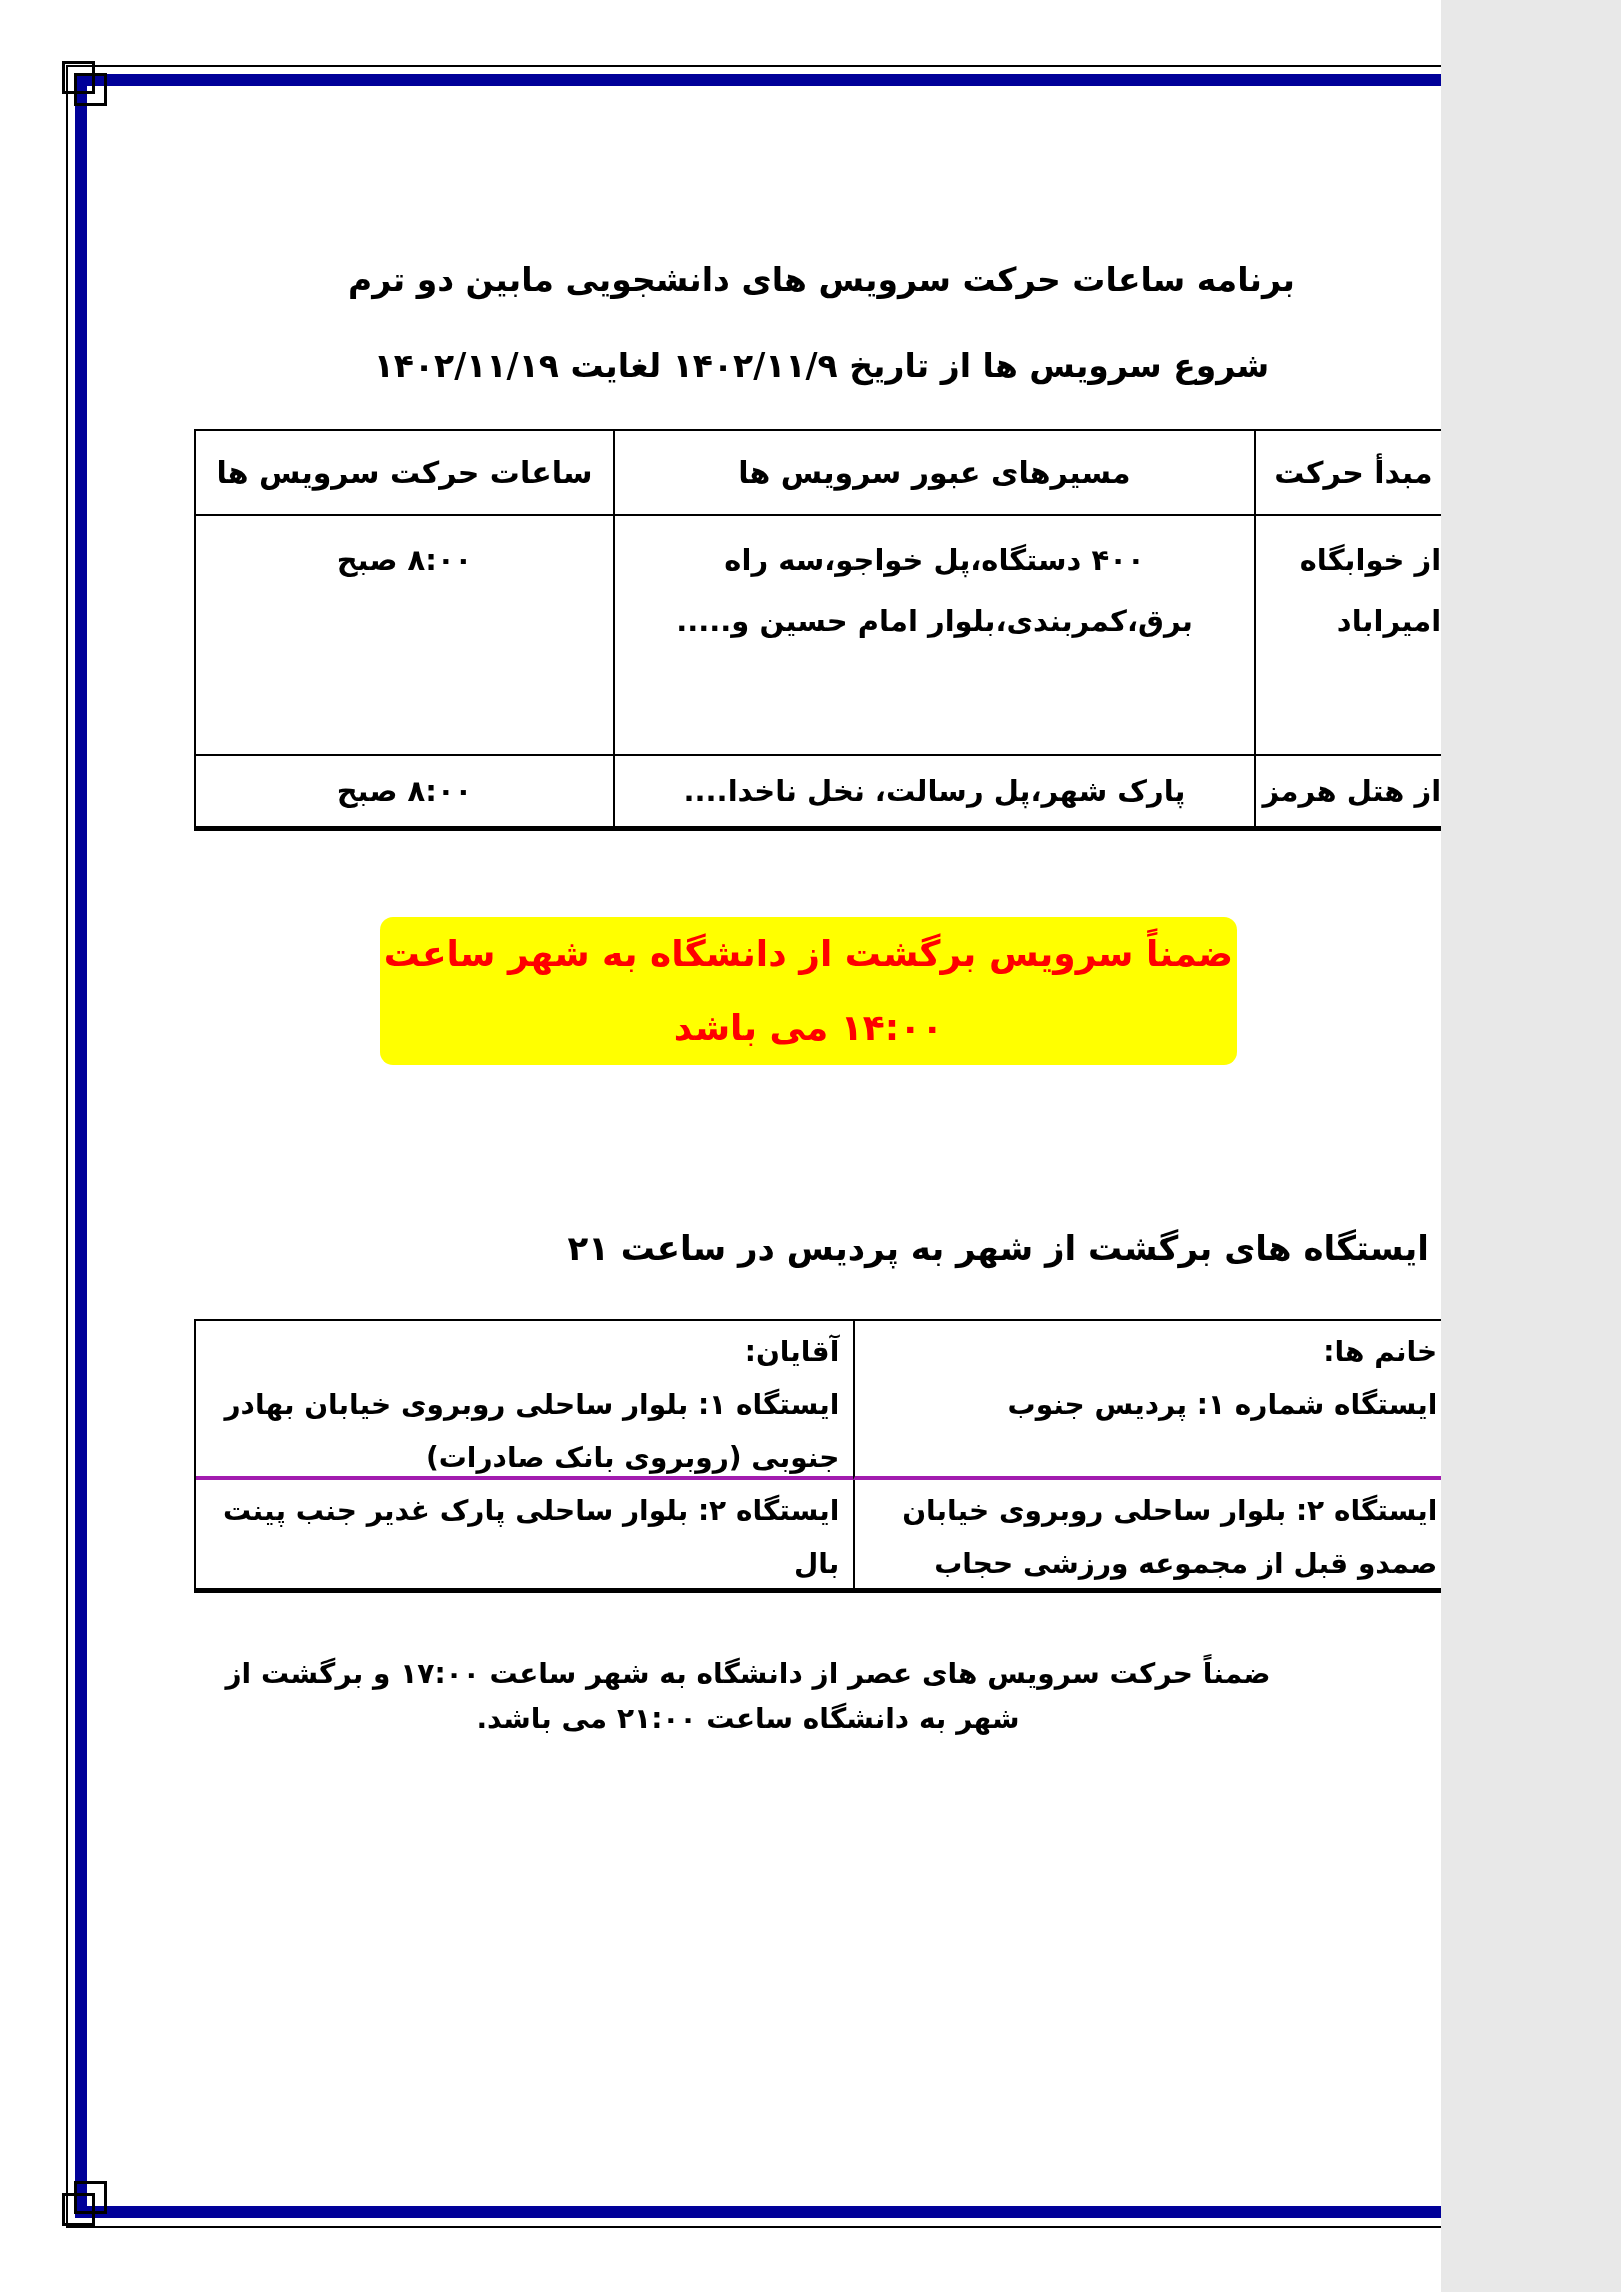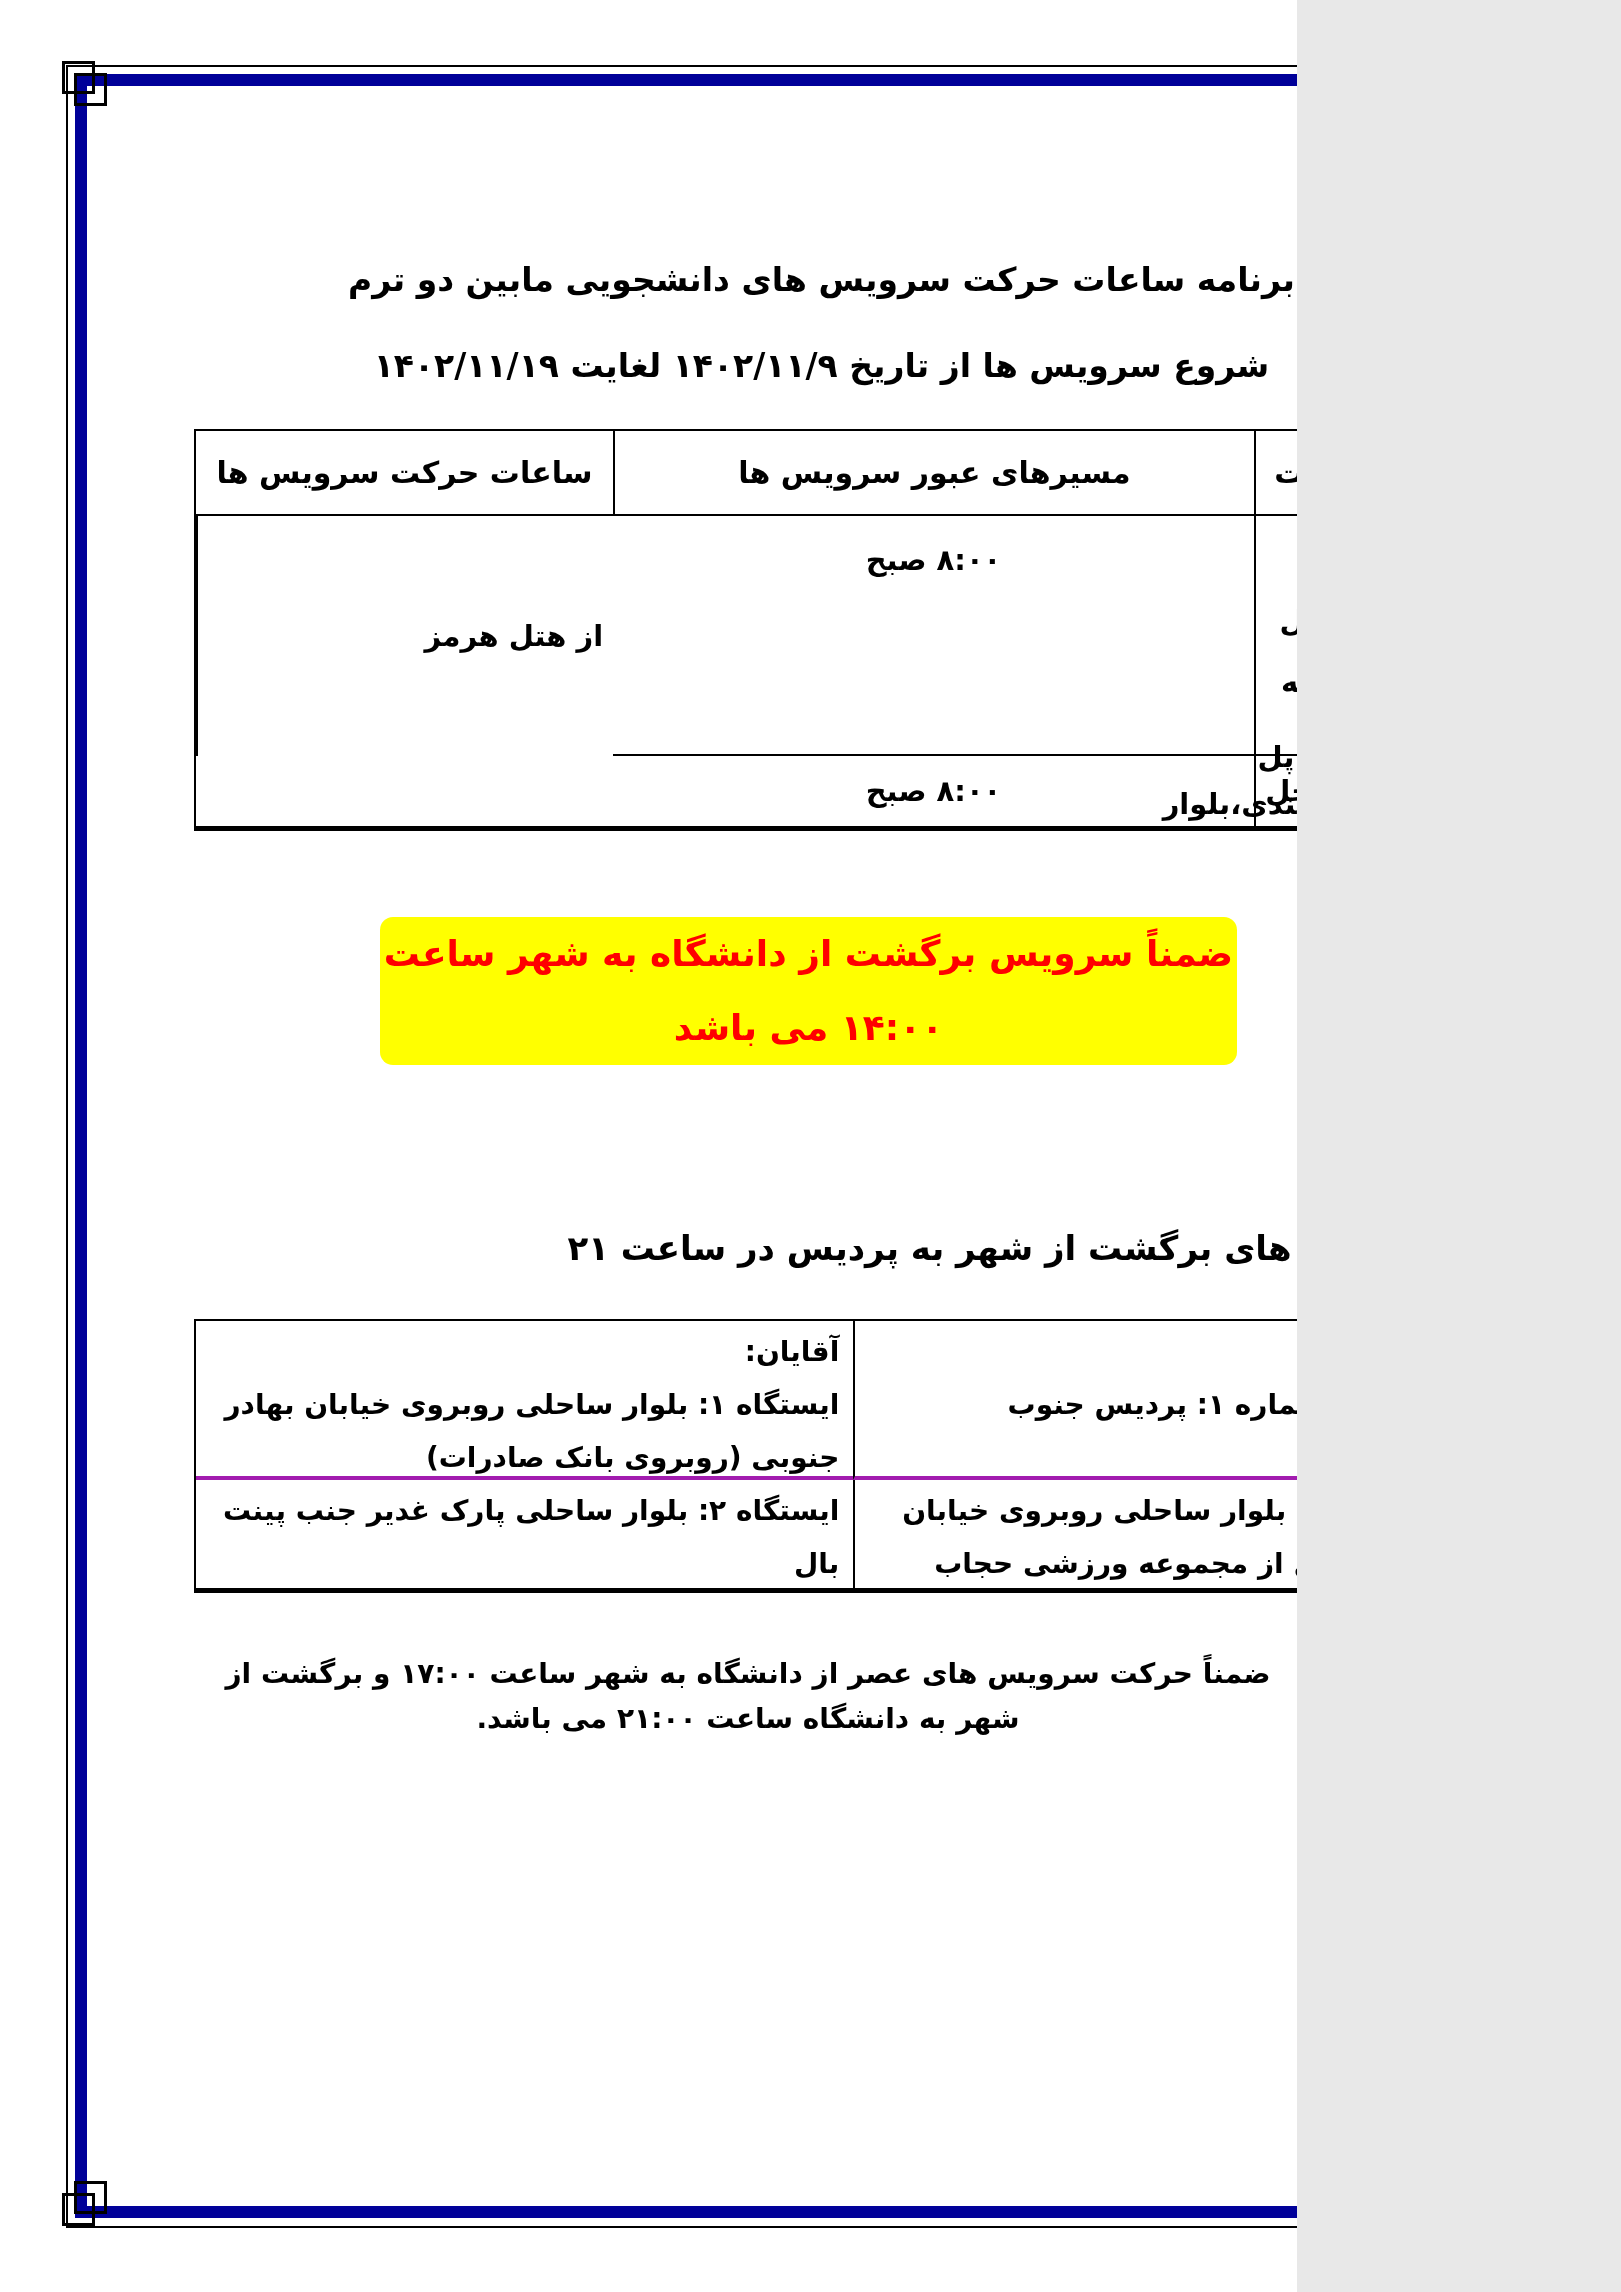--- a/index.html
+++ b/index.html
@@ -1,18 +1,18 @@
 <!DOCTYPE html>
 <html lang="fa"><head>
 <meta charset="utf-8">
 <style>
   html,body{margin:0;padding:0;background:#e8e8e8;}
   .page{
     position:relative;
-    width:1297px;height:2293px;
+    width:1441px;height:2293px;
     background:#ffffff;
     font-family:"DejaVu Sans",sans-serif;
     font-weight:700;
     color:#000;
     direction:rtl;
     overflow:hidden;
   }
   
   .frame-thin{
     position:absolute;left:66px;top:65px;width:1489px;height:2163px;
@@ -93,20 +93,21 @@
 
   <div class="title1">برنامه ساعات حرکت سرویس های دانشجویی مابین دو ترم</div>
   <div class="title2">شروع سرویس ها از تاریخ ۱۴۰۲/۱۱/۹ لغایت ۱۴۰۲/۱۱/۱۹</div>
 
   <div class="t1">
 
     <div class="c hd bl bb">مبدأ حرکت</div>
     <div class="c hd bl bb">مسیرهای عبور سرویس ها</div>
     <div class="c hd bb">ساعات حرکت سرویس ها</div>
 
+    <div class="c topright bl bb">از خوابگاه امیراباد</div>
     <div class="c topcenter bl bb">۴۰۰ دستگاه،پل خواجو،سه راه برق،کمربندی،بلوار امام حسین و.....</div>
     <div class="c topcenter bb">۸:۰۰ صبح</div>
 
     <div class="c midright bl">از هتل هرمز</div>
     <div class="c midcenter bl">پارک شهر،پل رسالت، نخل ناخدا....</div>
     <div class="c midcenter">۸:۰۰ صبح</div>
   </div>
 
   <div class="highlight">ضمناً سرویس برگشت از دانشگاه به شهر ساعت ۱۴:۰۰ می باشد</div>
 

